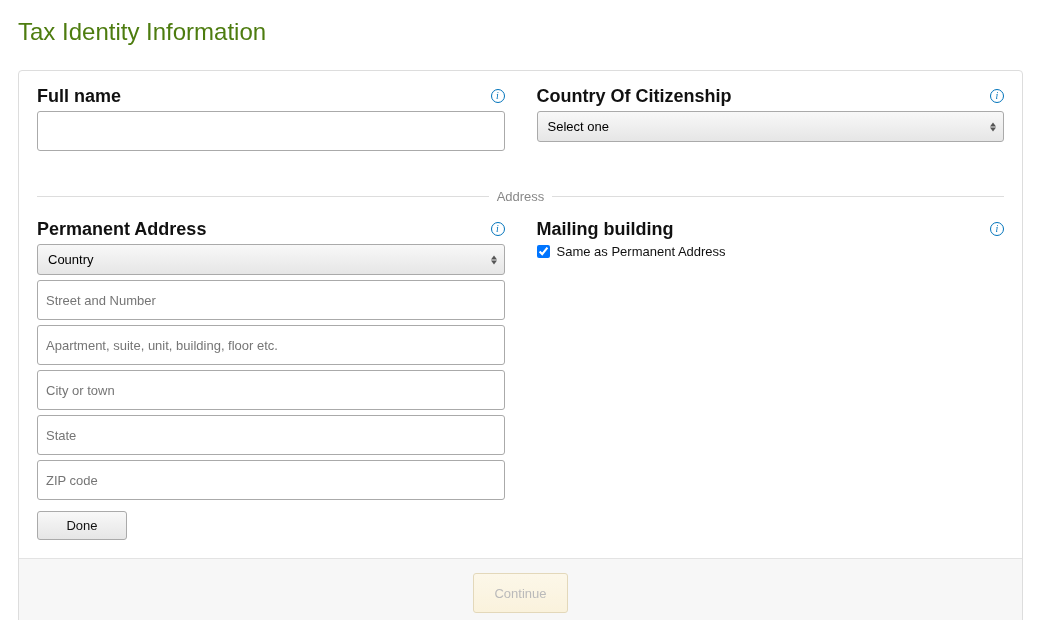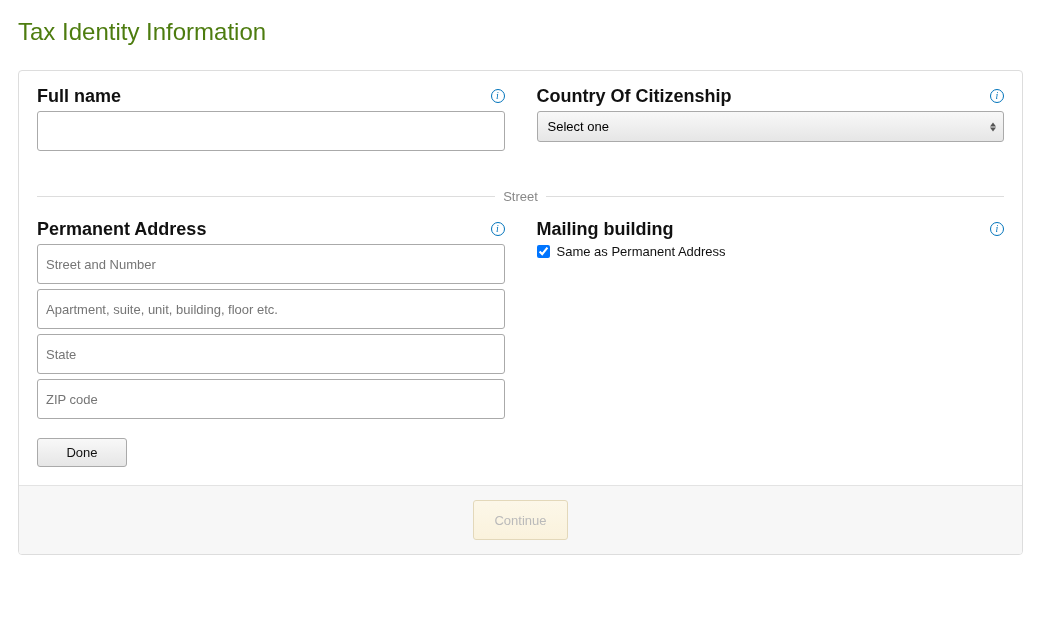--- a/index.html
+++ b/index.html
@@ -132,21 +132,21 @@
       height: 29px;
       padding: 0 20px;
       border: 1px solid #aaa;
       border-radius: 3px;
       background: linear-gradient(#f8f8f8, #e6e6e6);
       font-size: 13px;
       cursor: pointer;
       color: #111;
     }
     .btn-done {
-      margin-top: 19px;
+      margin-top: 11px;
       width: 90px;
       padding: 0;
     }
     .checkbox-row {
       display: flex;
       align-items: center;
       gap: 7px;
       margin-top: 4px;
     }
     .checkbox-row input[type="checkbox"] {
@@ -204,32 +204,40 @@
           <button type="button" class="select-input">Select one</button>
           <span class="select-arrows">
               <span class="arrow-up"></span>
               <span class="arrow-down"></span>
             </span>
         </div>
       </div>
     </div>
 
     <div class="section-divider">
-      <span>Street</span>
+      <span>Address</span>
     </div>
 
     <div class="row">
       <div class="col">
         <div class="label-row">
           <span class="field-label">Permanent Address</span>
           <span class="info-icon">i</span>
         </div>
         <div class="addr-stack">
+          <div class="select-wrap">
+            <button type="button" class="select-input">Country</button>
+            <span class="select-arrows">
+                <span class="arrow-up"></span>
+                <span class="arrow-down"></span>
+              </span>
+          </div>
           <input type="text" class="text-input" placeholder="Street and Number" style="">
           <input type="text" class="text-input" placeholder="Apartment, suite, unit, building, floor etc." style="">
+          <input type="text" class="text-input" placeholder="City or town" style="">
           <input type="text" class="text-input" placeholder="State" style="">
           <input type="text" class="text-input" placeholder="ZIP code" style="">
         </div>
         <button type="button" class="btn btn-done">Done</button>
       </div>
 
       <div class="col">
         <div class="label-row">
           <span class="field-label">Mailing building</span>
           <span class="info-icon">i</span>

